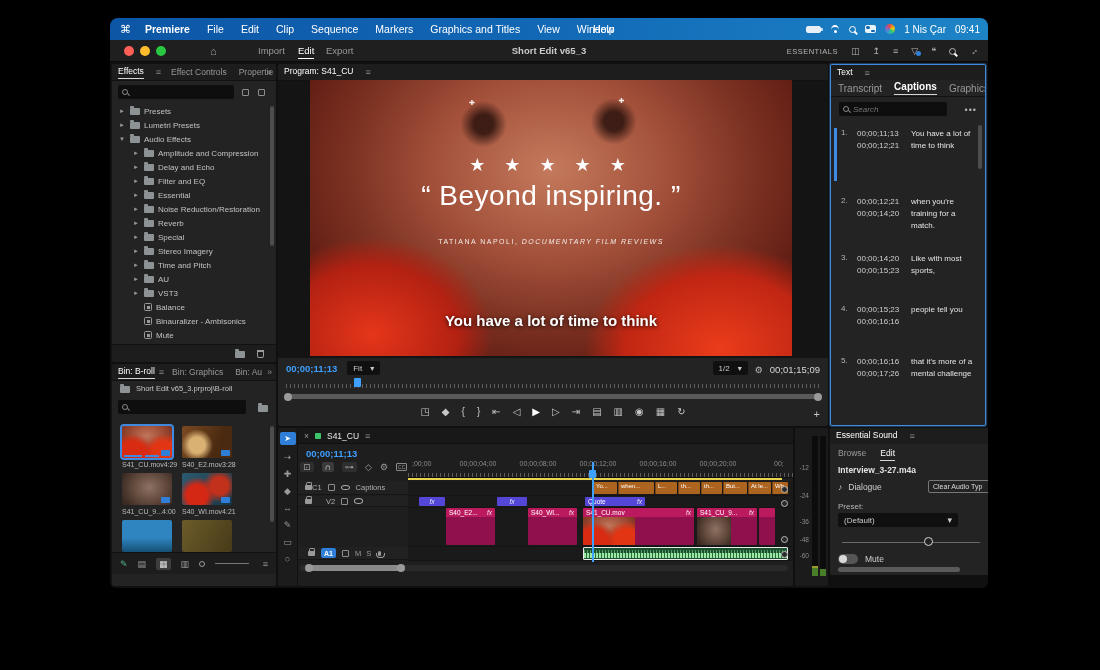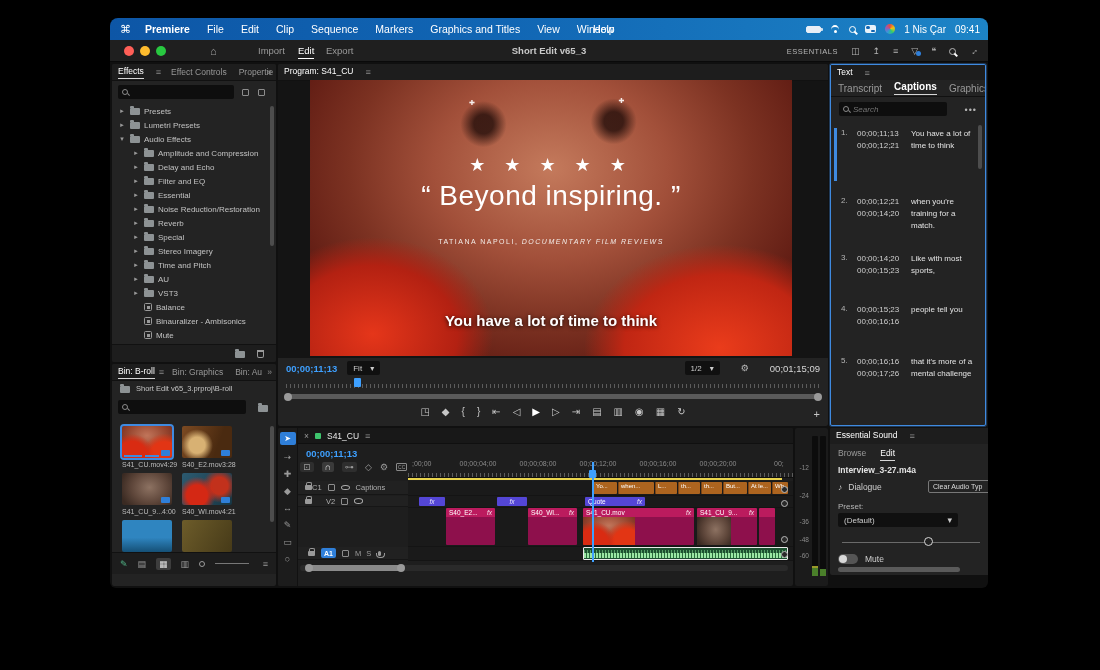--- a/index.html
+++ b/index.html
@@ -368,21 +368,21 @@
           <span style="font-style:italic">DOCUMENTARY FILM REVIEWS</span>
         </div>
         <div class="ov" style="top:232px;font-size:15px;font-weight:600;text-shadow:0 1px 4px rgba(0,0,0,.9)">You have a lot of time to think</div>
       </div>
       <div style="position:absolute;left:0;top:294px;width:550px;height:20px;display:flex;align-items:center;padding:0 8px;gap:10px">
         <span class="tcode">00;00;11;13</span>
         <div class="ddl" style="font-size:8px">
               <span>Fit</span>
               <span>▾</span>
             </div>
-        <div style="margin-left:auto;display:flex;align-items:center;gap:21px">
+        <div style="margin-left:auto;display:flex;align-items:flex-end;gap:7px">
           <div class="ddl" style="font-size:8px">
                 <span>1/2</span>
                 <span>▾</span>
               </div>
           <span>⚙</span>
           <span style="color:#d6d6d6;font-size:9.5px">00;01;15;09</span>
         </div>
       </div>
       <div class="scrubticks" style="left:8px;top:320px;width:534px"></div>
       <span style="position:absolute;left:76px;top:314px;width:7px;height:9px;background:#3ea0ff;border-radius:1px"></span>

